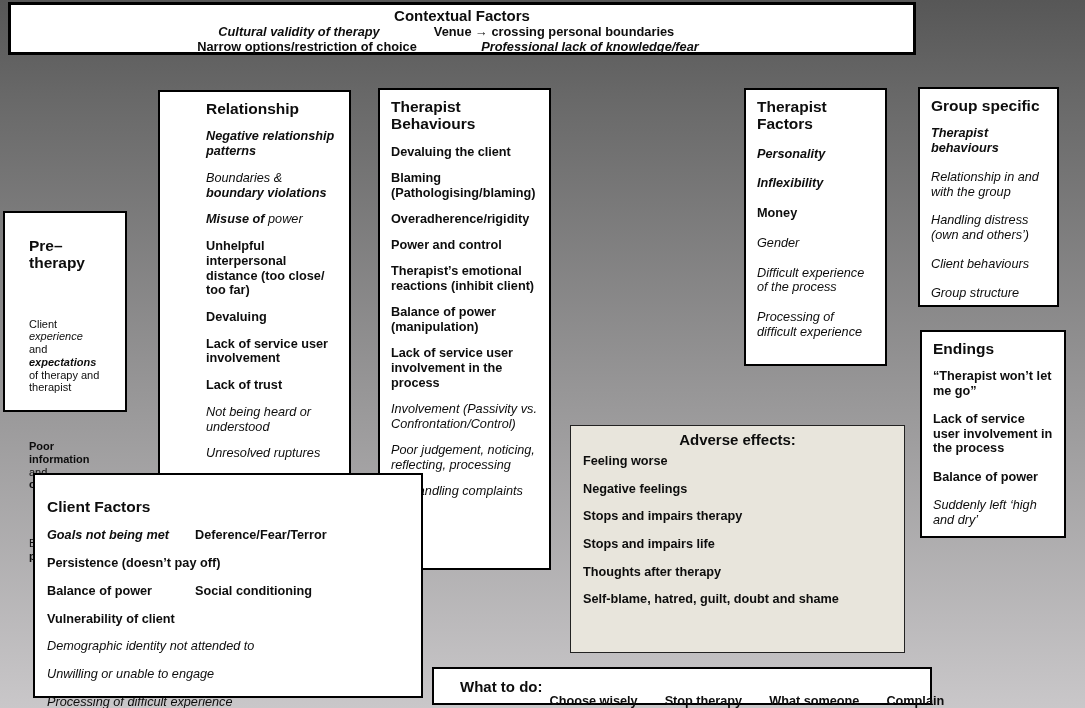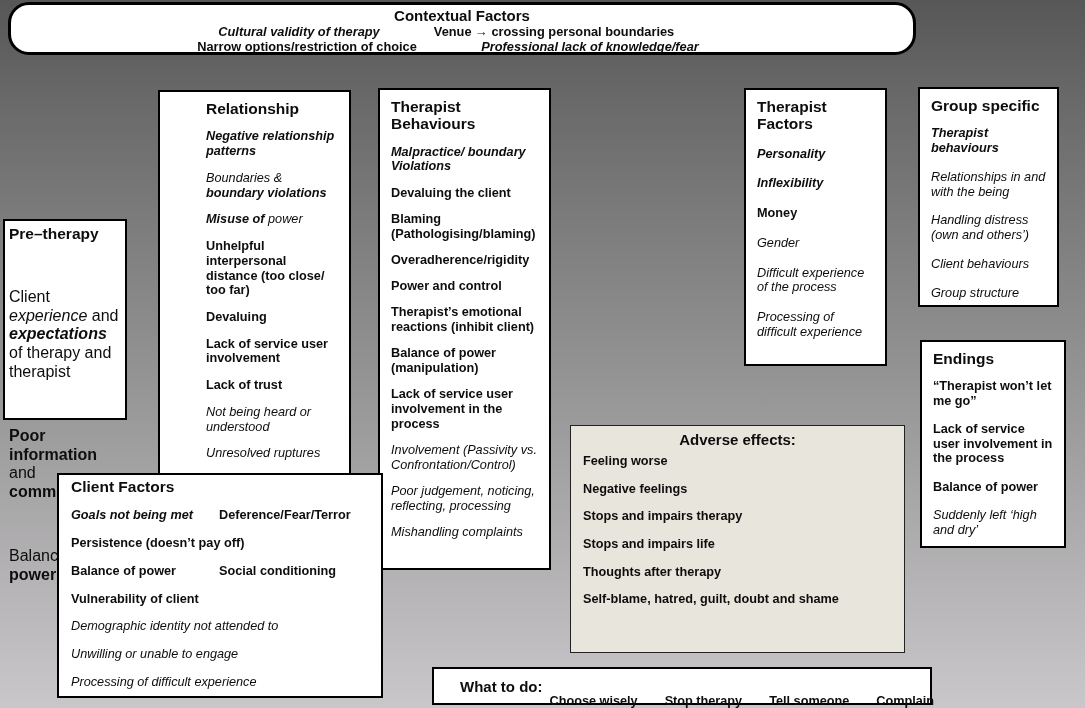--- a/index.html
+++ b/index.html
@@ -14,41 +14,41 @@
   }
   .box h2{font-size:15.5px;line-height:1.12;margin:0 0 12px 0;font-weight:bold;}
   .item{font-size:12.7px;line-height:1.16;margin-bottom:12px;}
   .item:last-child{margin-bottom:0;}
   .bold{font-weight:bold;font-style:normal;}
   .italic{font-style:italic;font-weight:normal;}
   .bolditalic{font-weight:bold;font-style:italic;}
   .regular{font-weight:normal;font-style:normal;}
 
   
-  .box.contextual{left:8px;top:2px;width:908px;height:53px;border-width:3px;padding:0;border-radius:21px;}
+  .box.contextual{left:8px;top:2px;width:908px;height:53px;border-width:3px;padding:0;}
   .contextual h2{position:absolute;left:0;right:0;top:3px;text-align:center;font-size:15px;margin:0;}
   .ctx-line{position:absolute;transform:translateX(-50%);font-size:12.8px;line-height:1;white-space:nowrap;}
 
   
-  .box.pre-therapy{left:3px;top:219px;width:124px;height:201px;padding:4px;}
+  .box.pre-therapy{left:3px;top:211px;width:124px;height:201px;padding:24px;}
   .pre-therapy h2{margin-bottom:22px;}
-  .pre-therapy .item{font-size:16px;margin-top:46px;}
+  .pre-therapy .item{font-size:11px;margin-top:46px;}
   .box.relationship{left:158px;top:90px;width:193px;height:438px;padding-left:46px;}
   .box.therapist-behaviours{left:378px;top:88px;width:173px;height:482px;}
   .therapist-behaviours .item{margin-bottom:11.5px;}
   .box.therapy-processes{left:570px;top:90px;width:142px;height:281px;}
   .therapy-processes .item{margin-bottom:14px;}
   .box.therapist-factors{left:744px;top:88px;width:143px;height:278px;}
   .therapist-factors h2{margin-bottom:14px;}
   .therapist-factors .item{margin-bottom:15px;}
   .box.group-specific{left:918px;top:87px;width:141px;height:220px;}
   .group-specific .item{margin-bottom:14px;}
-  .box.endings{left:920px;top:330px;width:146px;height:208px;margin-top:10px;}
+  .box.endings{left:920px;top:330px;width:146px;height:208px;}
   .endings .item{margin-bottom:14px;line-height:1.14;}
-  .box.client-factors{left:33px;top:473px;width:326px;height:225px;padding:3px 12px;margin-left:24px;}
+  .box.client-factors{left:33px;top:473px;width:390px;height:225px;padding:23px 12px;}
   .client-factors h2{margin-bottom:13px;}
   .client-factors .item{margin-bottom:13px;}
   .item.cols{display:flex;}
   .item.cols .col1{flex:0 0 148px;}
   .item.cols .col2{flex:1;}
 
   
   .box.adverse{left:570px;top:425px;width:335px;height:228px;background:#e8e5dc;border:1px solid #222;padding:6px 12px;}
   .adverse h2{text-align:center;font-size:15px;margin:0 0 5px 0;}
   .adverse .item{margin-bottom:13px;}
@@ -93,21 +93,20 @@
         <div class="item bold">Lack of trust</div>
         <div class="item italic">Not being heard or understood</div>
         <div class="item italic">Unresolved ruptures</div>
         <div class="item italic">Conditional conditions</div>
       </div>
   </section>
 
   <section class="box therapist-behaviours">
     <h2>Therapist Behaviours</h2>
     <div>
-        <div class="item bolditalic">Malpractice/ boundary Violations</div>
         <div class="item bold">Devaluing the client</div>
         <div class="item bold">Blaming (Pathologising/blaming)</div>
         <div class="item bold">Overadherence/rigidity</div>
         <div class="item bold">Power and control</div>
         <div class="item bold">Therapist’s emotional reactions (inhibit client)</div>
         <div class="item bold">Balance of power (manipulation)</div>
         <div class="item bold">Lack of service user involvement in the process</div>
         <div class="item italic">Involvement (Passivity vs. Confrontation/Control)</div>
         <div class="item italic">Poor judgement, noticing, reflecting, processing</div>
         <div class="item italic">Mishandling complaints</div>
@@ -124,21 +123,21 @@
         <div class="item italic">Gender</div>
         <div class="item italic">Difficult experience of the process</div>
         <div class="item italic">Processing of difficult experience</div>
       </div>
   </section>
 
   <section class="box group-specific">
     <h2>Group specific</h2>
     <div>
         <div class="item bolditalic">Therapist behaviours</div>
-        <div class="item italic">Relationships in and with the being</div>
+        <div class="item italic">Relationship in and with the group</div>
         <div class="item italic">Handling distress (own and others’)</div>
         <div class="item italic">Client behaviours</div>
         <div class="item italic">Group structure</div>
       </div>
   </section>
 
   <section class="box endings">
     <h2>Endings</h2>
     <div>
         <div class="item bold">“Therapist won’t let me go”</div>
@@ -177,18 +176,18 @@
         <div class="item bold">Thoughts after therapy</div>
         <div class="item bold">Self-blame, hatred, guilt, doubt and shame</div>
       </div>
   </section>
 
   <section class="box what-to-do">
     <span class="wtd-label">What to do:</span>
     <div class="wtd-actions">
         <div class="item bold">Choose wisely</div>
         <div class="item bold">Stop therapy</div>
-        <div class="item bold">Tell someone</div>
+        <div class="item bold">What someone</div>
         <div class="item bold">Complain</div>
       </div>
   </section>
 
 </div>
 
 </body></html>

